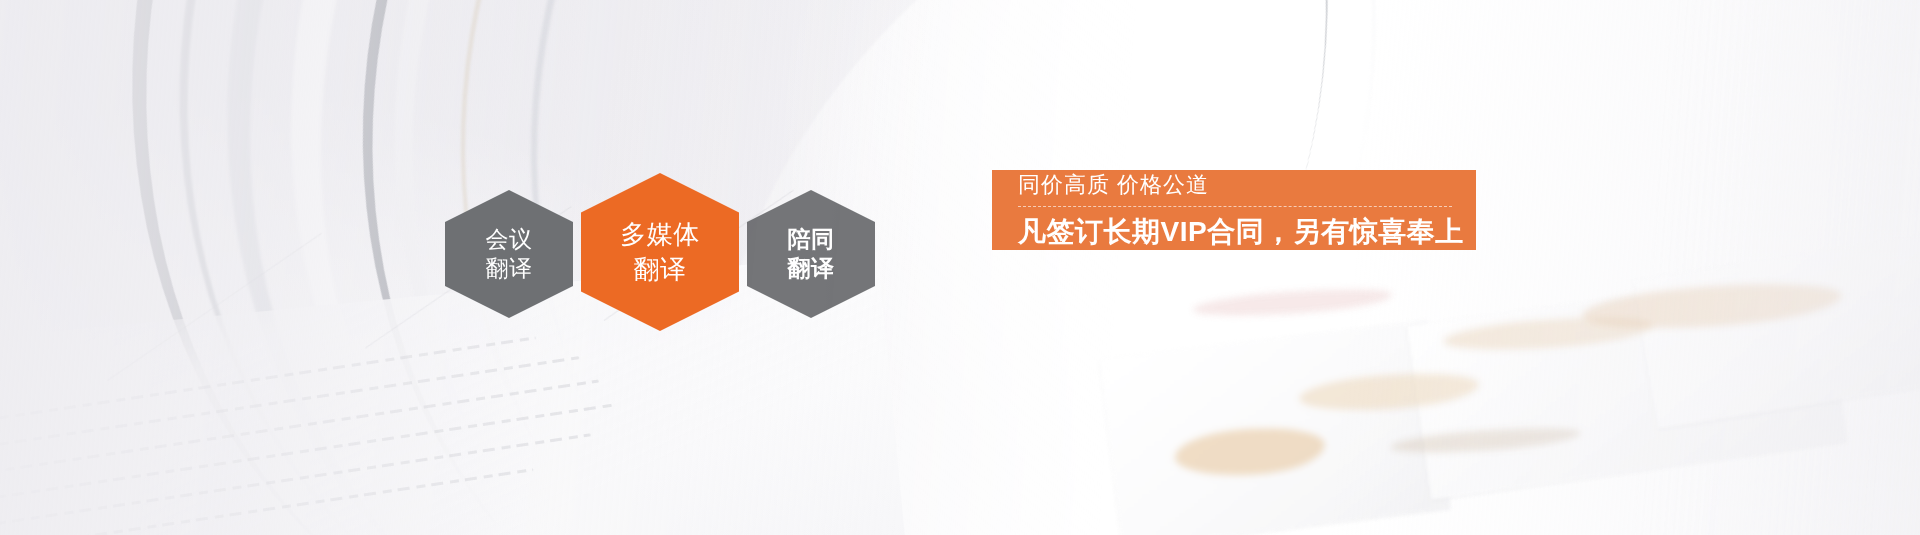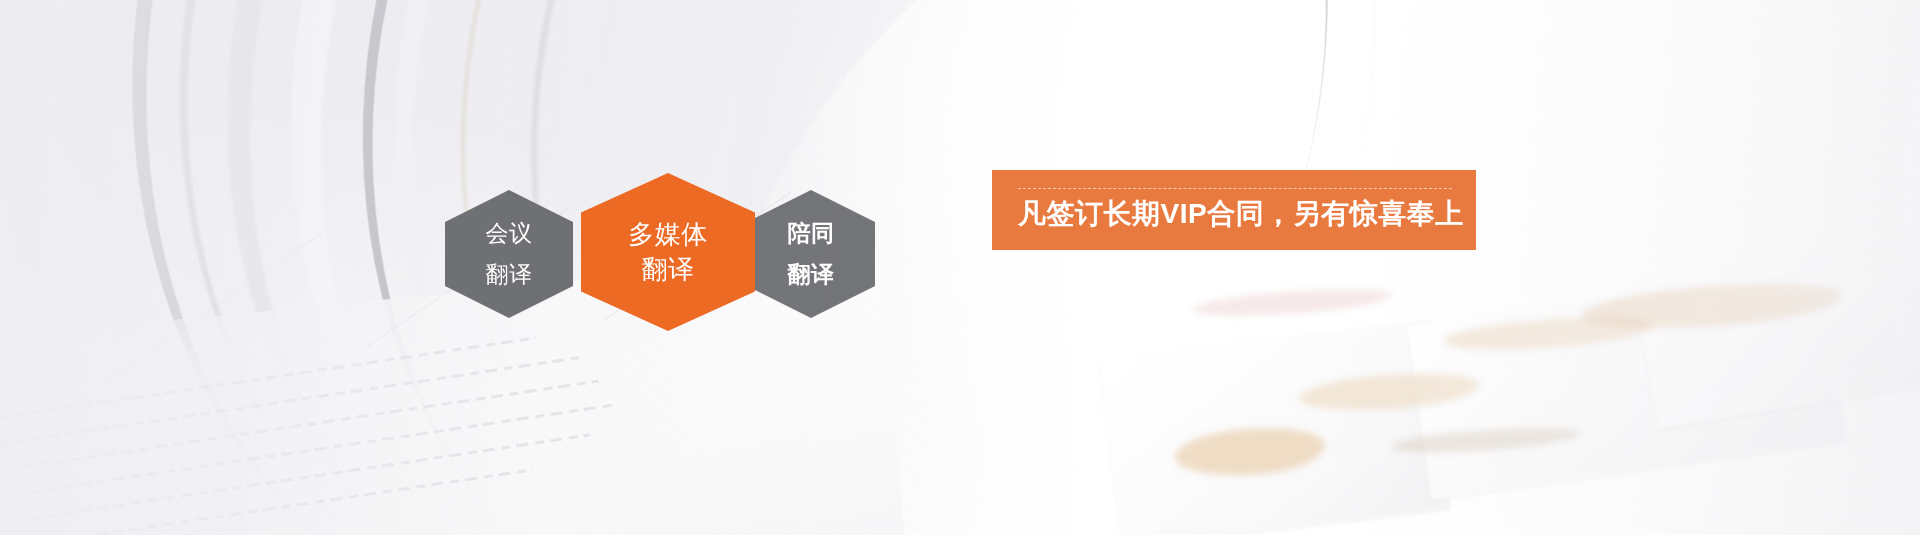--- a/index.html
+++ b/index.html
@@ -166,25 +166,25 @@
     clip-path:polygon(50% 0%, 100% 25%, 100% 75%, 50% 100%, 0% 75%, 0% 25%);
     color:#ffffff; text-align:center;
     line-height:1.18;
     letter-spacing:0.5px;
   }
   .hex-grey   { background:#6e7073; }
   .hex-grey2  { background:rgba(105,107,110,0.93);font-weight:bold; }
   .hex-orange { background:#ec6a24; }
 
   .hex-1 { left:445px;  top:190px; width:128px; height:128px; font-size:23px; }
-  .hex-2 { left:581px;  top:173px; width:174px; height:158px; font-size:26px; z-index:3; }
+  .hex-2 { left:581px;  top:173px; width:158px; height:158px; font-size:26px; z-index:3; }
   .hex-3 { left:747px;  top:190px; width:128px; height:128px; font-size:23px; }
 
   .hex-line { display:block; white-space:nowrap; }
-  .hex-1 .hex-line, .hex-3 .hex-line { margin:7px 0; }
+  .hex-1 .hex-line, .hex-3 .hex-line { margin:1px 0; }
   .hex-2 .hex-line { margin:2px 0; }
 
   
   #copy { position:absolute; left:992px; top:148px; width:520px; }
 
   #headline {
     font-size:56px; font-weight:bold; color:#3c3c3e;
     letter-spacing:3px; line-height:1.1;
     white-space:nowrap;
   }
@@ -268,19 +268,20 @@
       <span class="hex-line">陪同</span>
       <span class="hex-line">翻译</span>
     </div>
 
   </div>
 
   <div id="copy">
 
 
     <div id="promo-box">
+      <div class="promo-line" id="promo-line-1">同价高质  价格公道</div>
       <div id="promo-divider"></div>
       <div class="promo-line" id="promo-line-2">凡签订长期VIP合同，另有惊喜奉上</div>
     </div>
 
   </div>
 
 </div>
 
 </body></html>

